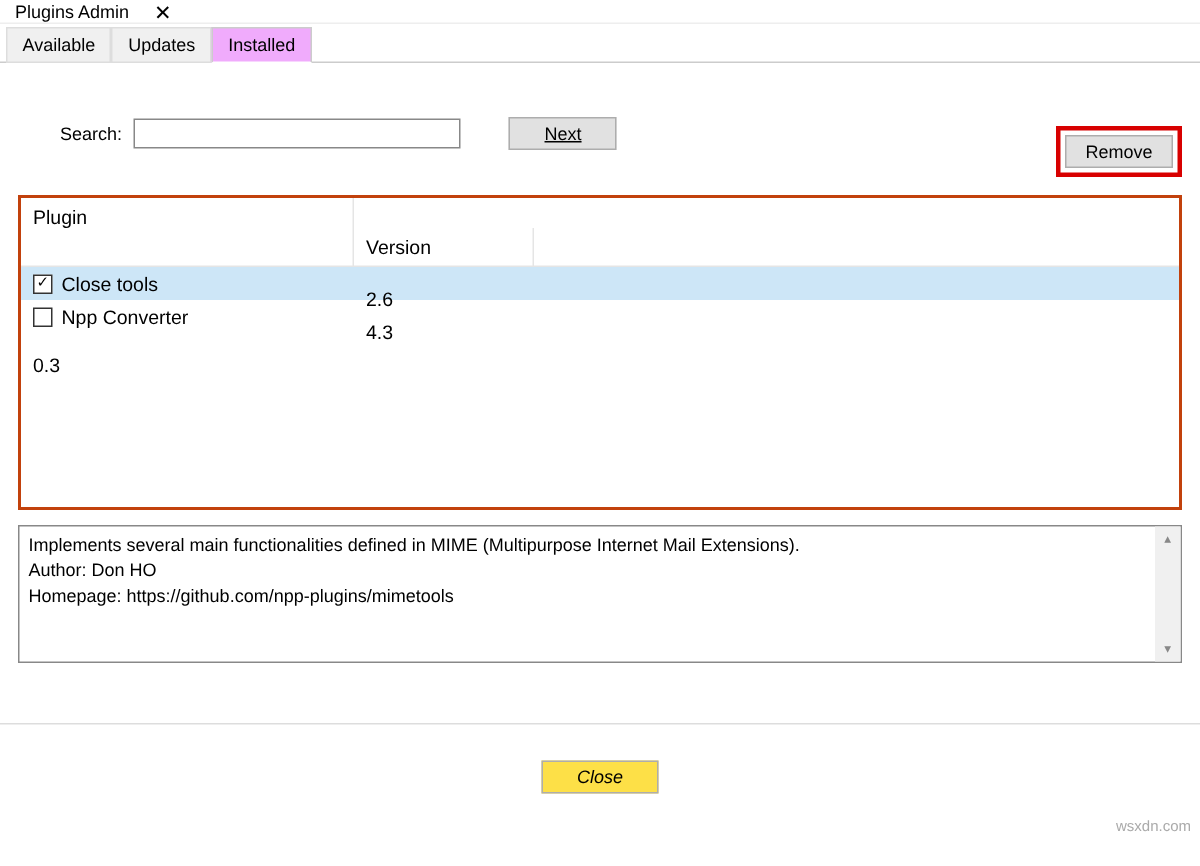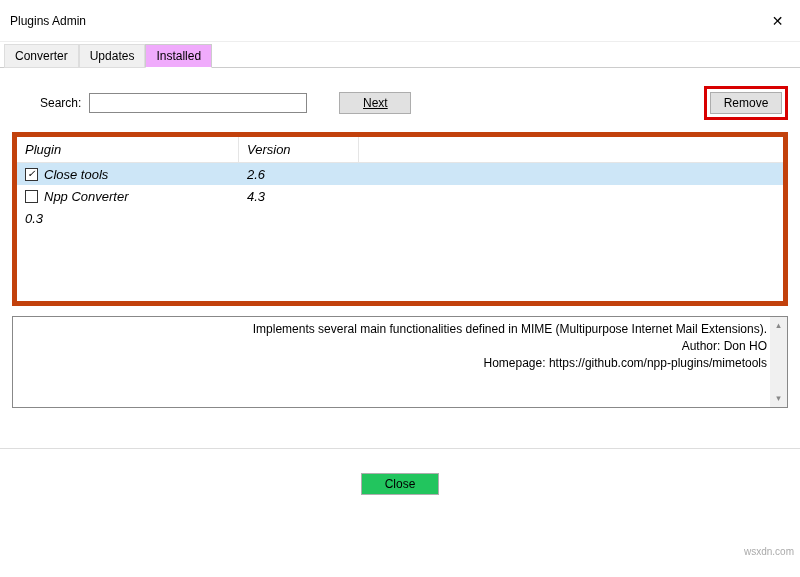--- a/index.html
+++ b/index.html
@@ -12,22 +12,21 @@
     }
     .window {
       width: 800px;
       height: 577px;
       position: relative;
       background: #fff;
     }
     .titlebar {
       display: flex;
       align-items: center;
-      justify-content: space-between;
-      height: 42px;
+      height: 16px;
       padding: 0 0 0 10px;
       background: #fff;
       border-bottom: 1px solid #eee;
     }
     .titlebar-title {
       font-size: 12px;
     }
     .titlebar-close {
       width: 45px;
       height: 30px;
@@ -90,50 +89,50 @@
       cursor: default;
       text-decoration: underline;
     }
     .remove-wrap {
       margin-left: auto;
     }
     .remove-highlight {
       border: 3px solid #d80000;
       padding: 3px;
       display: inline-block;
+      margin-top: 24px;
     }
     .remove-button {
       width: 72px;
       height: 22px;
       background: #e1e1e1;
       border: 1px solid #adadad;
       font-size: 12px;
       cursor: default;
     }
     .list-box {
-      border: 5px solid #c2410c;
+      border: 2px solid #c2410c;
       margin: 0 12px;
-      height: 174px;
+      height: 210px;
       overflow: hidden;
       font-size: 13px;
-      font-style: italic;
     }
     .list-header {
       display: flex;
       background: #fff;
     }
     .list-header-cell {
       padding: 5px 8px;
       border-right: 1px solid #e5e5e5;
       border-bottom: 1px solid #e5e5e5;
       background: #fff;
       font-size: 13px;
     }
     .col-plugin { width: 222px; }
-    .col-version { width: 120px; }
+    .col-version { width: 120px; margin-top: 20px; }
     .col-rest { flex: 1; border-right: none; }
     .list-row {
       display: flex;
       align-items: center;
       height: 22px;
     }
     .list-row.selected {
       background: #cde6f7;
     }
     .row-cell {
@@ -155,21 +154,20 @@
       background: #fff;
     }
     .desc-box {
       border: 1px solid #888;
       margin: 10px 12px 0 12px;
       height: 92px;
       position: relative;
       padding: 4px 20px 4px 6px;
       font-size: 12px;
       line-height: 1.4;
-      text-align: right;
     }
     .desc-scroll {
       position: absolute;
       right: 0;
       top: 0;
       bottom: 0;
       width: 17px;
       background: #f0f0f0;
       display: flex;
       flex-direction: column;
@@ -190,45 +188,46 @@
       margin-top: 40px;
     }
     .close-bar {
       display: flex;
       justify-content: center;
       padding: 24px 0 0 0;
     }
     .close-button {
       width: 78px;
       height: 22px;
-      background: #22c55e;
+      background: #fde047;
       border: 1px solid #adadad;
       font-size: 12px;
       cursor: default;
+      font-style: italic;
     }
     .watermark {
       position: absolute;
       right: 6px;
       bottom: 20px;
       font-size: 10px;
       color: #aaa;
     }
   </style>
 </head>
 <body>
 
 <div class="window">
 
   <div class="titlebar">
     <span class="titlebar-title">Plugins Admin</span>
     <div class="titlebar-close">✕</div>
   </div>
 
   <div class="tabs">
-    <div class="tab">Converter</div>
+    <div class="tab">Available</div>
     <div class="tab">Updates</div>
     <div class="tab active">Installed</div>
   </div>
   <div class="tab-content-border"></div>
 
   <div class="toolbar">
     <span class="toolbar-label">Search:</span>
     <input class="search-input" type="text" value="" style="">
     <button class="next-button">Next</button>
     <div class="remove-wrap">

